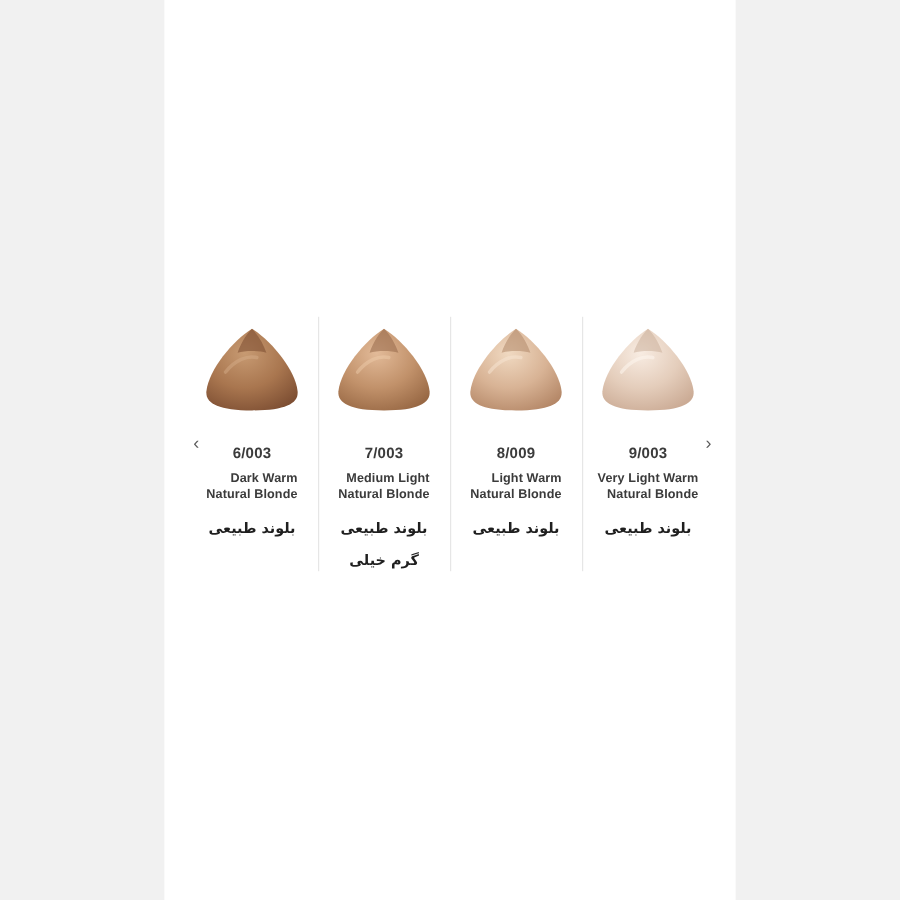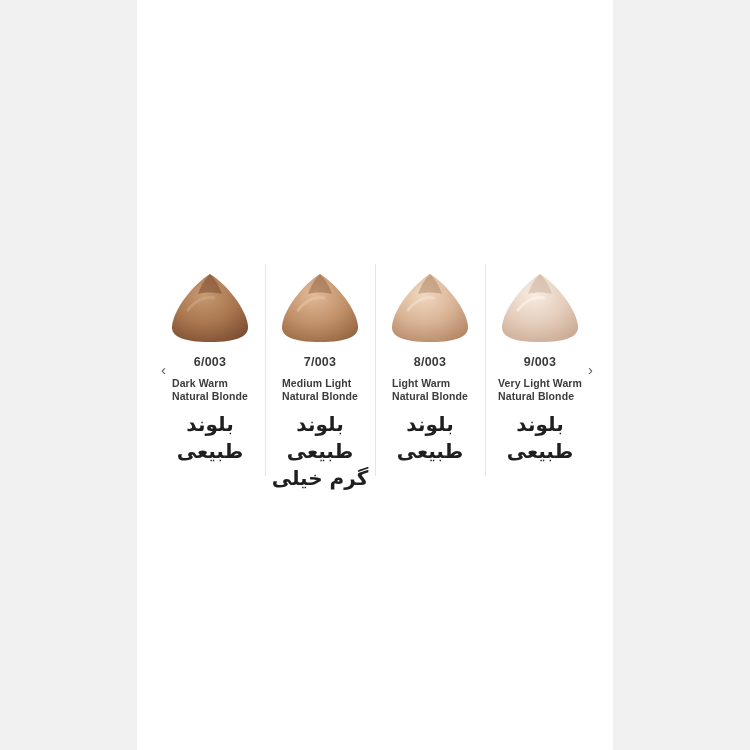--- a/index.html
+++ b/index.html
@@ -54,39 +54,39 @@
   }
   .blob {
     position: absolute;
     left: 50%;
     top: 8px;
     transform: translateX(-50%);
     width: 84px;
     height: 74px;
   }
   .code {
-    margin-top: 4px;
+    margin-top: 20px;
     font-size: 12.5px;
     font-weight: bold;
     color: #3b3b3b;
     letter-spacing: 0.2px;
     line-height: 16px;
   }
   .en-name {
     margin-top: 7px;
     font-size: 10.5px;
     font-weight: bold;
     color: #3b3b3b;
-    text-align: left;
+    text-align: right;
     line-height: 13px;
     letter-spacing: 0.1px;
   }
   .fa-name {
     margin-top: 8px;
-    font-size: 20px;
+    font-size: 12px;
     font-weight: bold;
     color: #1f1f1f;
     text-align: center;
     line-height: 27px;
     direction: rtl;
     font-family: "DejaVu Sans", sans-serif;
   }
   .arrow {
     position: absolute;
     top: 100px;
@@ -165,21 +165,21 @@
               <stop offset="0%" stop-color="#f0d9c1"></stop>
               <stop offset="55%" stop-color="#d8b395"></stop>
               <stop offset="100%" stop-color="#b58868"></stop>
             </radialGradient>
           </defs>
           <path d="M42 4 C26 14 6 38 4 56 C3 66 14 72 42 72 C70 72 81 66 80 56 C78 38 58 14 42 4 Z" fill="url(#g2)"></path>
           <path d="M42 4 C36 10 32 18 30 24 C36 22 48 22 54 24 C52 18 48 10 42 4 Z" fill="#ab8161" opacity="0.5"></path>
           <path d="M20 40 C28 30 38 26 46 28" stroke="#f7e6d4" stroke-width="3" fill="none" opacity="0.5" stroke-linecap="round"></path>
         </svg>
       </div>
-      <div class="code">8/003</div>
+      <div class="code">8/009</div>
       <div class="en-name">
         <div>Light Warm</div>
         <div>Natural Blonde</div>
       </div>
       <div class="fa-name">
         <div>بلوند طبیعی</div>
       </div>
     </div>
 
     <div class="swatch-cell">

